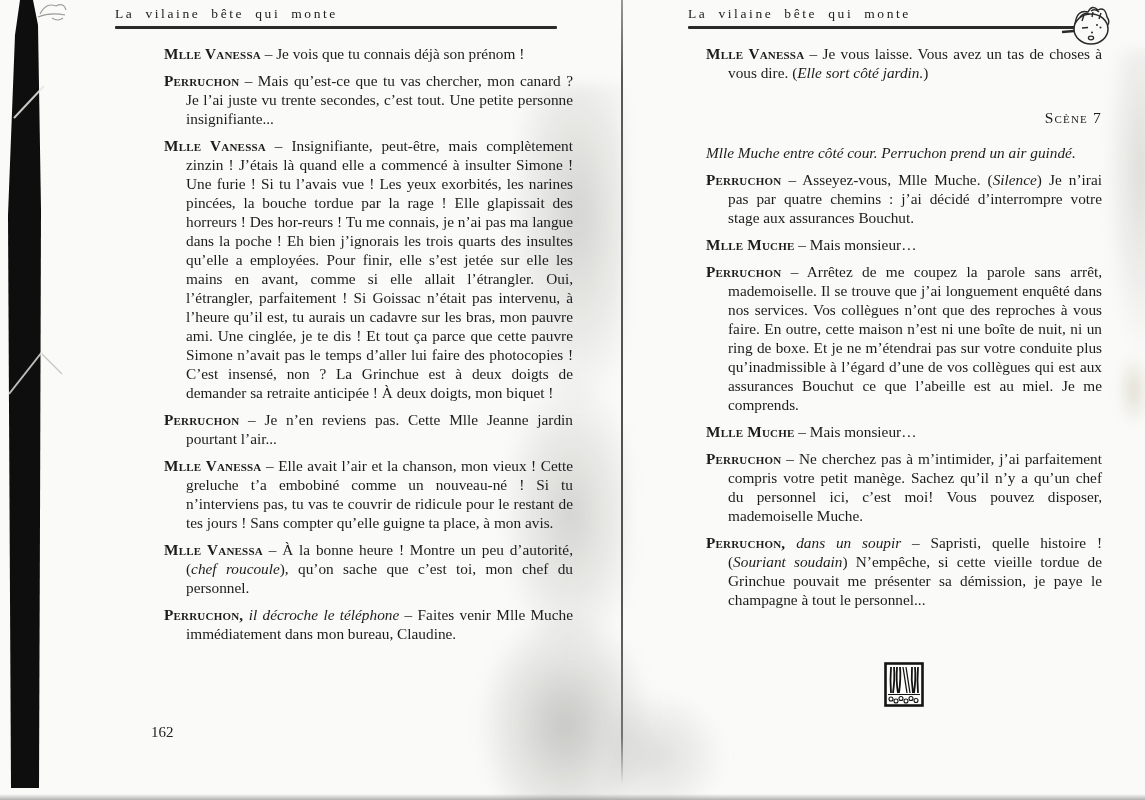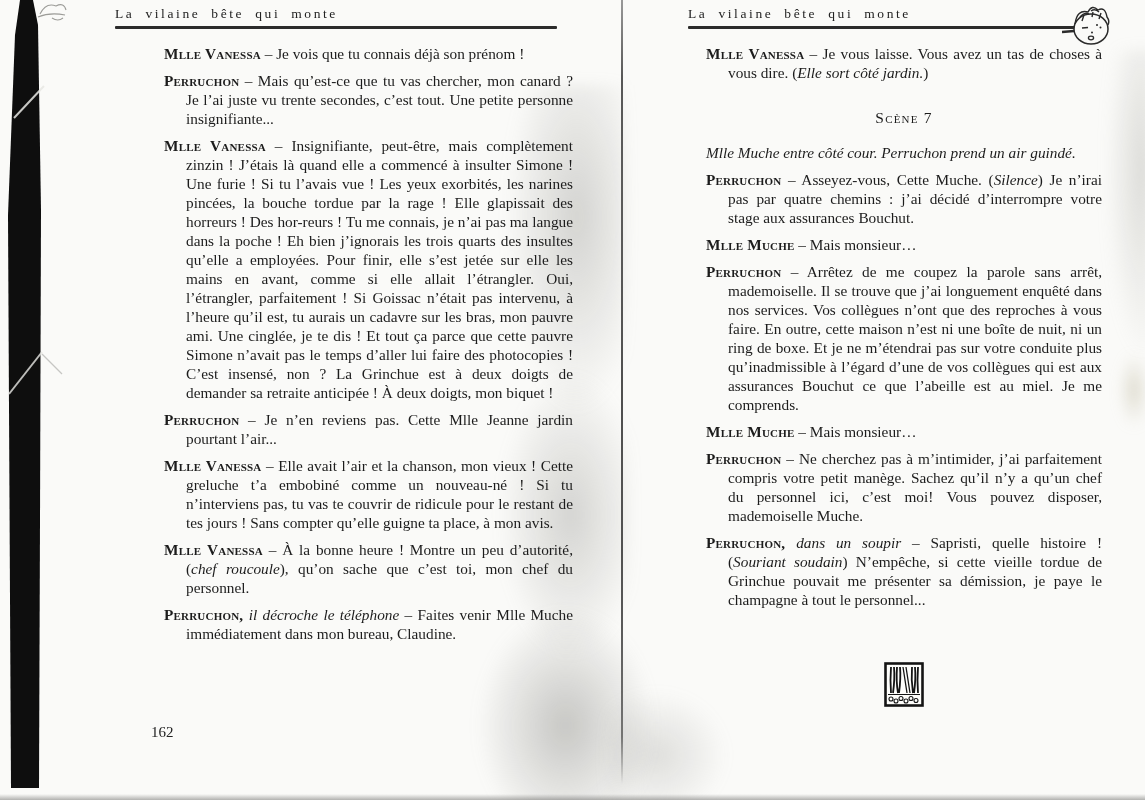--- a/index.html
+++ b/index.html
@@ -47,21 +47,21 @@
   
   .text-col{
     position:absolute;top:44px;text-align:justify;
     font-size:15.3px;line-height:19px;
   }
   #left-text{left:164px;width:409px;}
   #right-text{left:706px;width:396px;}
   .speech{margin:0 0 8px;padding-left:22px;text-indent:-22px;}
   .stagedir{margin:0 0 8px;font-style:italic;}
   .scene-heading{
-    margin:26px 0 16px;text-align:center;font-variant:small-caps;
+    margin:26px 0 16px;text-align:right;font-variant:small-caps;
     font-size:15.5px;letter-spacing:1.2px;text-indent:0;
   }
   .seg-speaker{font-weight:bold;font-variant:small-caps;letter-spacing:.2px;}
   .seg-italic{font-style:italic;}
   #page-number-left{
     position:absolute;left:151px;top:724px;font-size:15px;color:#222;
   }
   #ornament{position:absolute;left:884px;top:662px;}
   #face-doodle{position:absolute;left:1062px;top:1px;}
   #corner-scribble{position:absolute;left:32px;top:0;}
@@ -117,21 +117,21 @@
     <line x1="20" y1="27" x2="26" y2="26.5" stroke="#2a2a2a" stroke-width="1.6"></line>
     <circle cx="35" cy="24" r="1" fill="#2a2a2a"></circle>
     <circle cx="38.5" cy="26.5" r="1" fill="#2a2a2a"></circle>
     <circle cx="30" cy="31.5" r="1" fill="#2a2a2a"></circle>
     <ellipse cx="29" cy="37" rx="2.6" ry="1.8" fill="none" stroke="#2a2a2a" stroke-width="1.3"></ellipse>
   </svg>
   <div id="right-text" class="text-col">
       <p class="speech"><span class="seg-speaker">Mlle Vanessa</span><span class="seg-plain"> – Je vous laisse. Vous avez un tas de choses à vous dire. (</span><span class="seg-italic">Elle sort côté jardin.</span><span class="seg-plain">)</span></p>
       <div class="scene-heading">Scène 7</div>
       <p class="stagedir"><span class="seg-italic">Mlle Muche entre côté cour. Perruchon prend un air guindé.</span></p>
-      <p class="speech"><span class="seg-speaker">Perruchon</span><span class="seg-plain"> – Asseyez-vous, Cette Muche. (</span><span class="seg-italic">Silence</span><span class="seg-plain">) Je n’irai pas par quatre chemins : j’ai décidé d’interrompre votre stage aux assurances Bouchut.</span></p>
+      <p class="speech"><span class="seg-speaker">Perruchon</span><span class="seg-plain"> – Asseyez-vous, Mlle Muche. (</span><span class="seg-italic">Silence</span><span class="seg-plain">) Je n’irai pas par quatre chemins : j’ai décidé d’interrompre votre stage aux assurances Bouchut.</span></p>
       <p class="speech"><span class="seg-speaker">Mlle Muche</span><span class="seg-plain"> – Mais monsieur…</span></p>
       <p class="speech"><span class="seg-speaker">Perruchon</span><span class="seg-plain"> – Arrêtez de me coupez la parole sans arrêt, mademoiselle. Il se trouve que j’ai longuement enquêté dans nos services. Vos collègues n’ont que des reproches à vous faire. En outre, cette maison n’est ni une boîte de nuit, ni un ring de boxe. Et je ne m’étendrai pas sur votre conduite plus qu’inadmissible à l’égard d’une de vos collègues qui est aux assurances Bouchut ce que l’abeille est au miel. Je me comprends.</span></p>
       <p class="speech"><span class="seg-speaker">Mlle Muche</span><span class="seg-plain"> – Mais monsieur…</span></p>
       <p class="speech"><span class="seg-speaker">Perruchon</span><span class="seg-plain"> – Ne cherchez pas à m’intimider, j’ai parfaitement compris votre petit manège. Sachez qu’il n’y a qu’un chef du personnel ici, c’est moi! Vous pouvez disposer, mademoiselle Muche.</span></p>
       <p class="speech"><span class="seg-speaker">Perruchon,</span><span class="seg-italic"> dans un soupir</span><span class="seg-plain"> – Sapristi, quelle histoire ! (</span><span class="seg-italic">Souriant soudain</span><span class="seg-plain">) N’empêche, si cette vieille tordue de Grinchue pouvait me présenter sa démission, je paye le champagne à tout le personnel...</span></p>
     </div>
   <svg id="ornament" width="40" height="46" viewBox="0 0 40 46">
     <rect x="1.5" y="1.5" width="37" height="42" fill="#fdfdfb" stroke="#141414" stroke-width="2.6"></rect>
     <path d="M7,5 Q6,18 7,31 M10,5 Q11,17 9,31 M13,5 Q12,20 14,31 M16,5 Q17,16 15,31" fill="none" stroke="#141414" stroke-width="1.8"></path>
     <path d="M19,5 L23,31 M22,5 L26,31" fill="none" stroke="#141414" stroke-width="1.3"></path>

